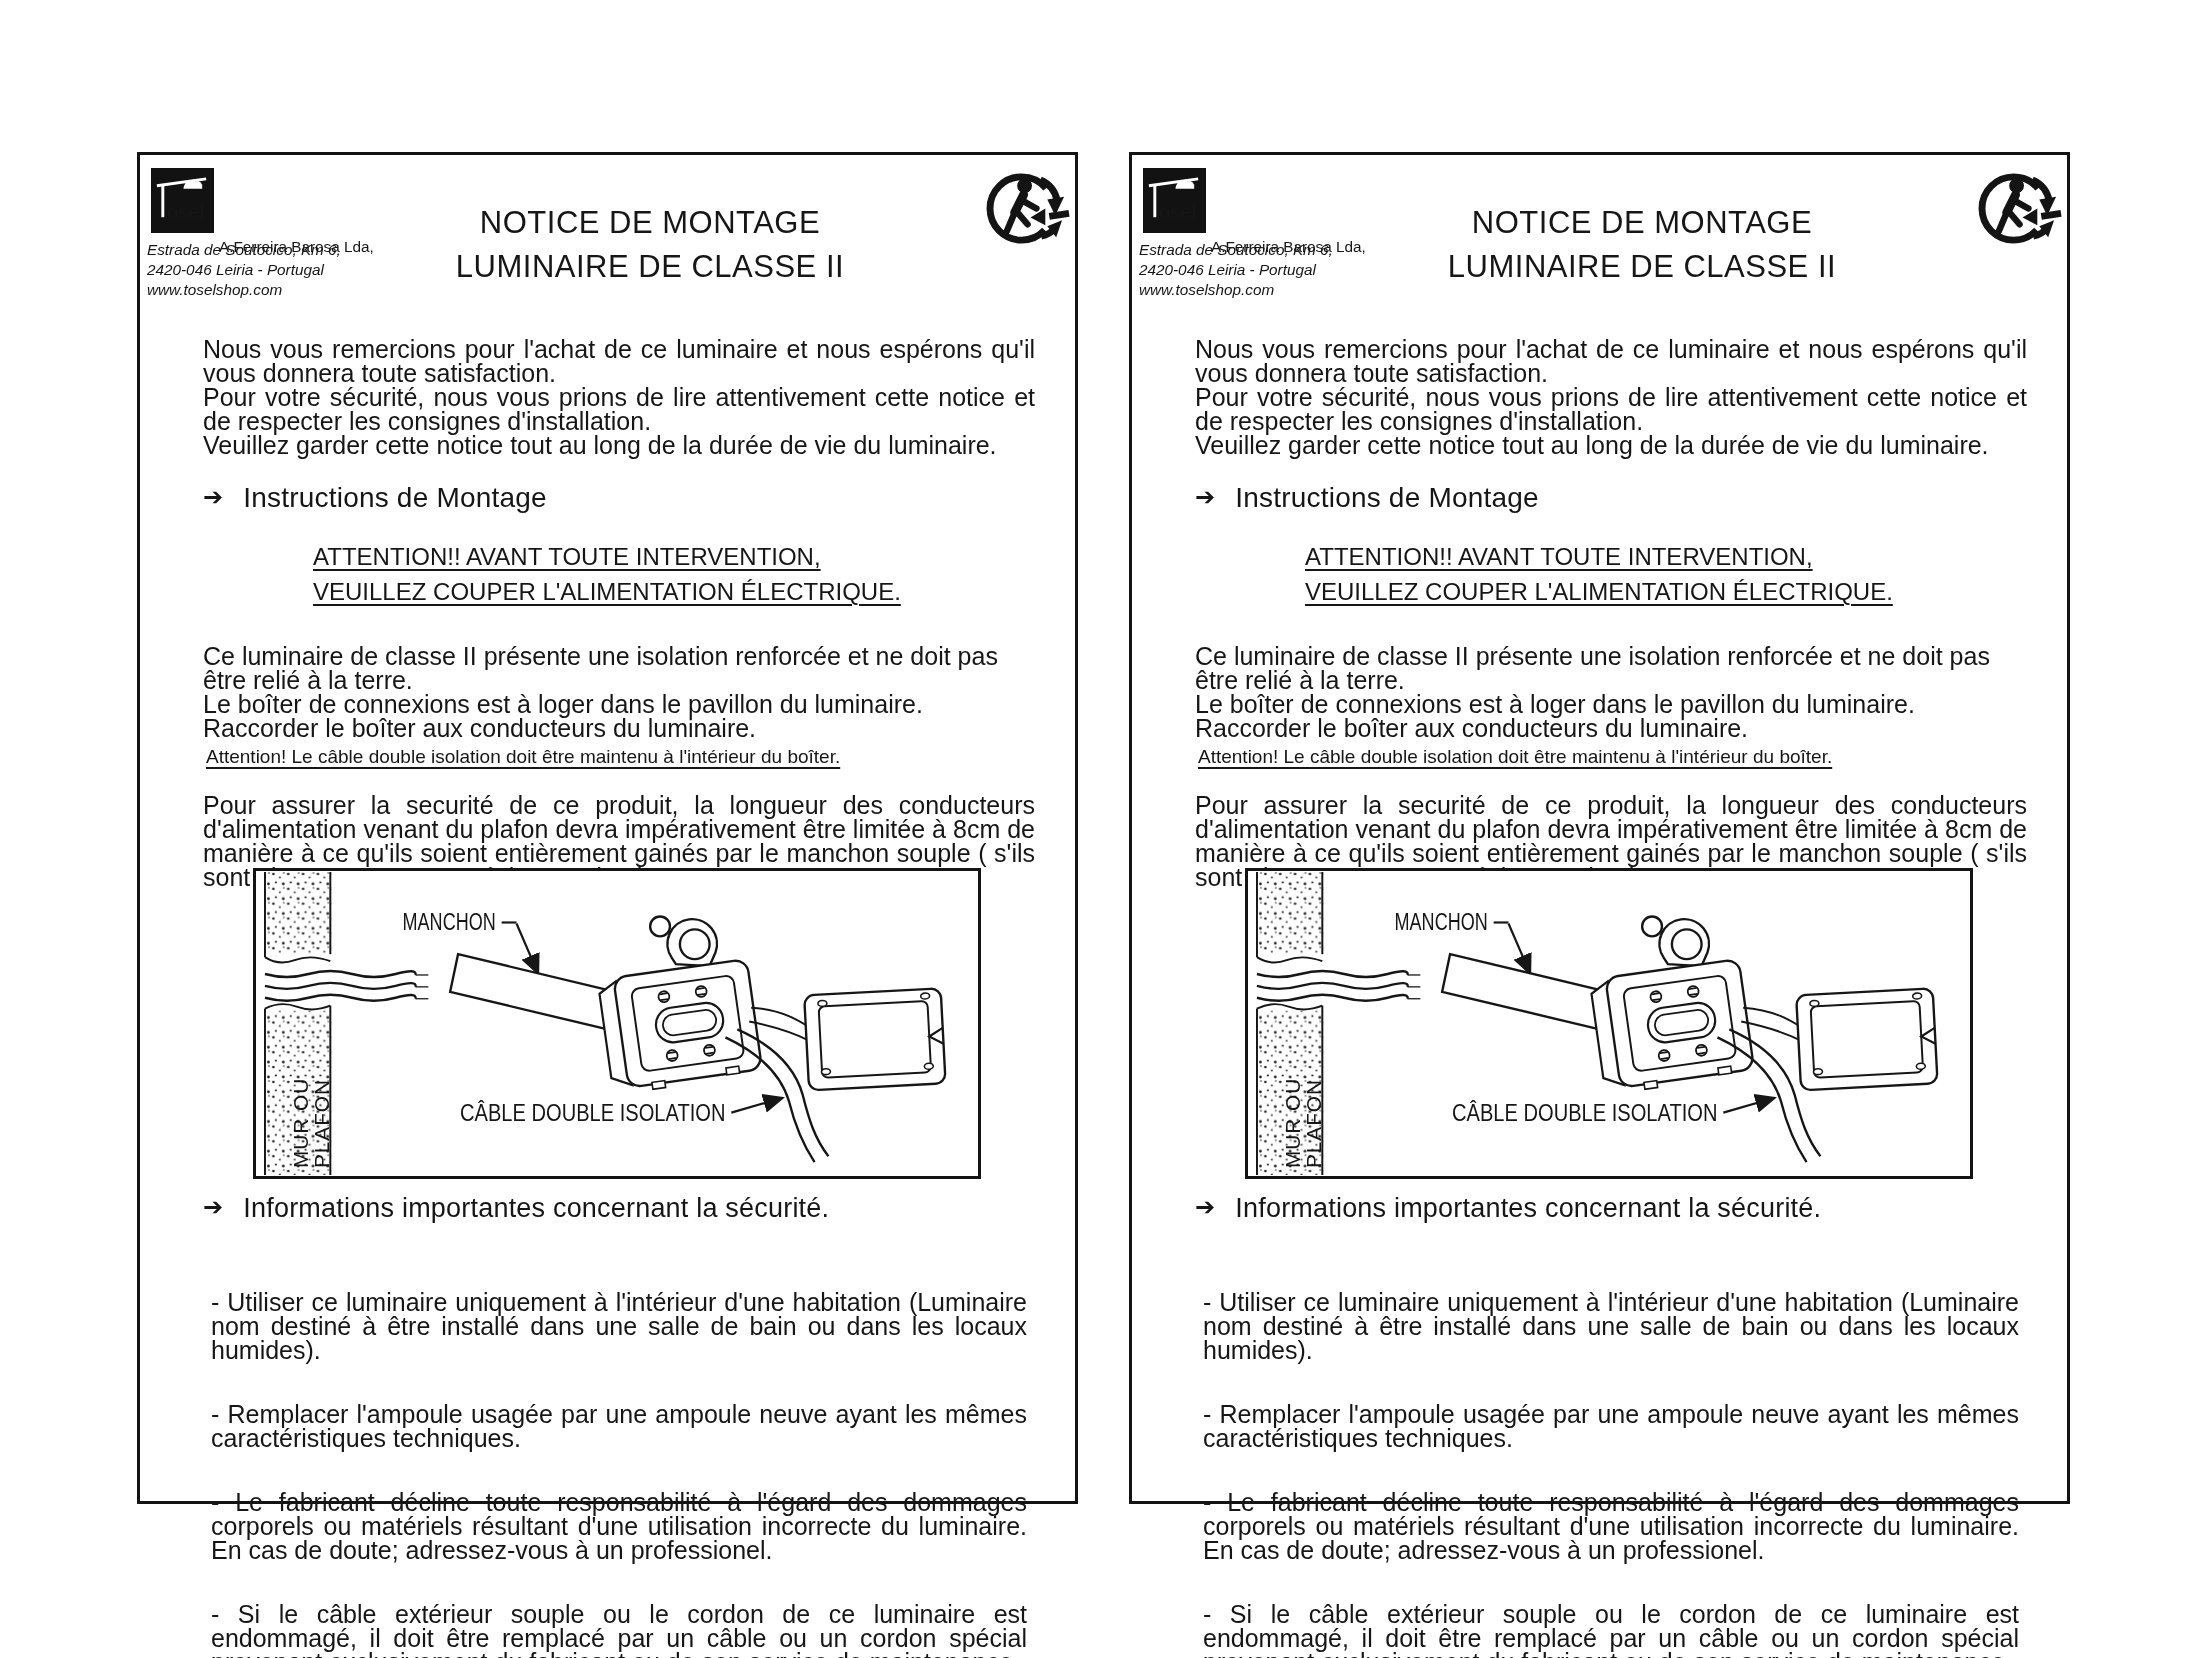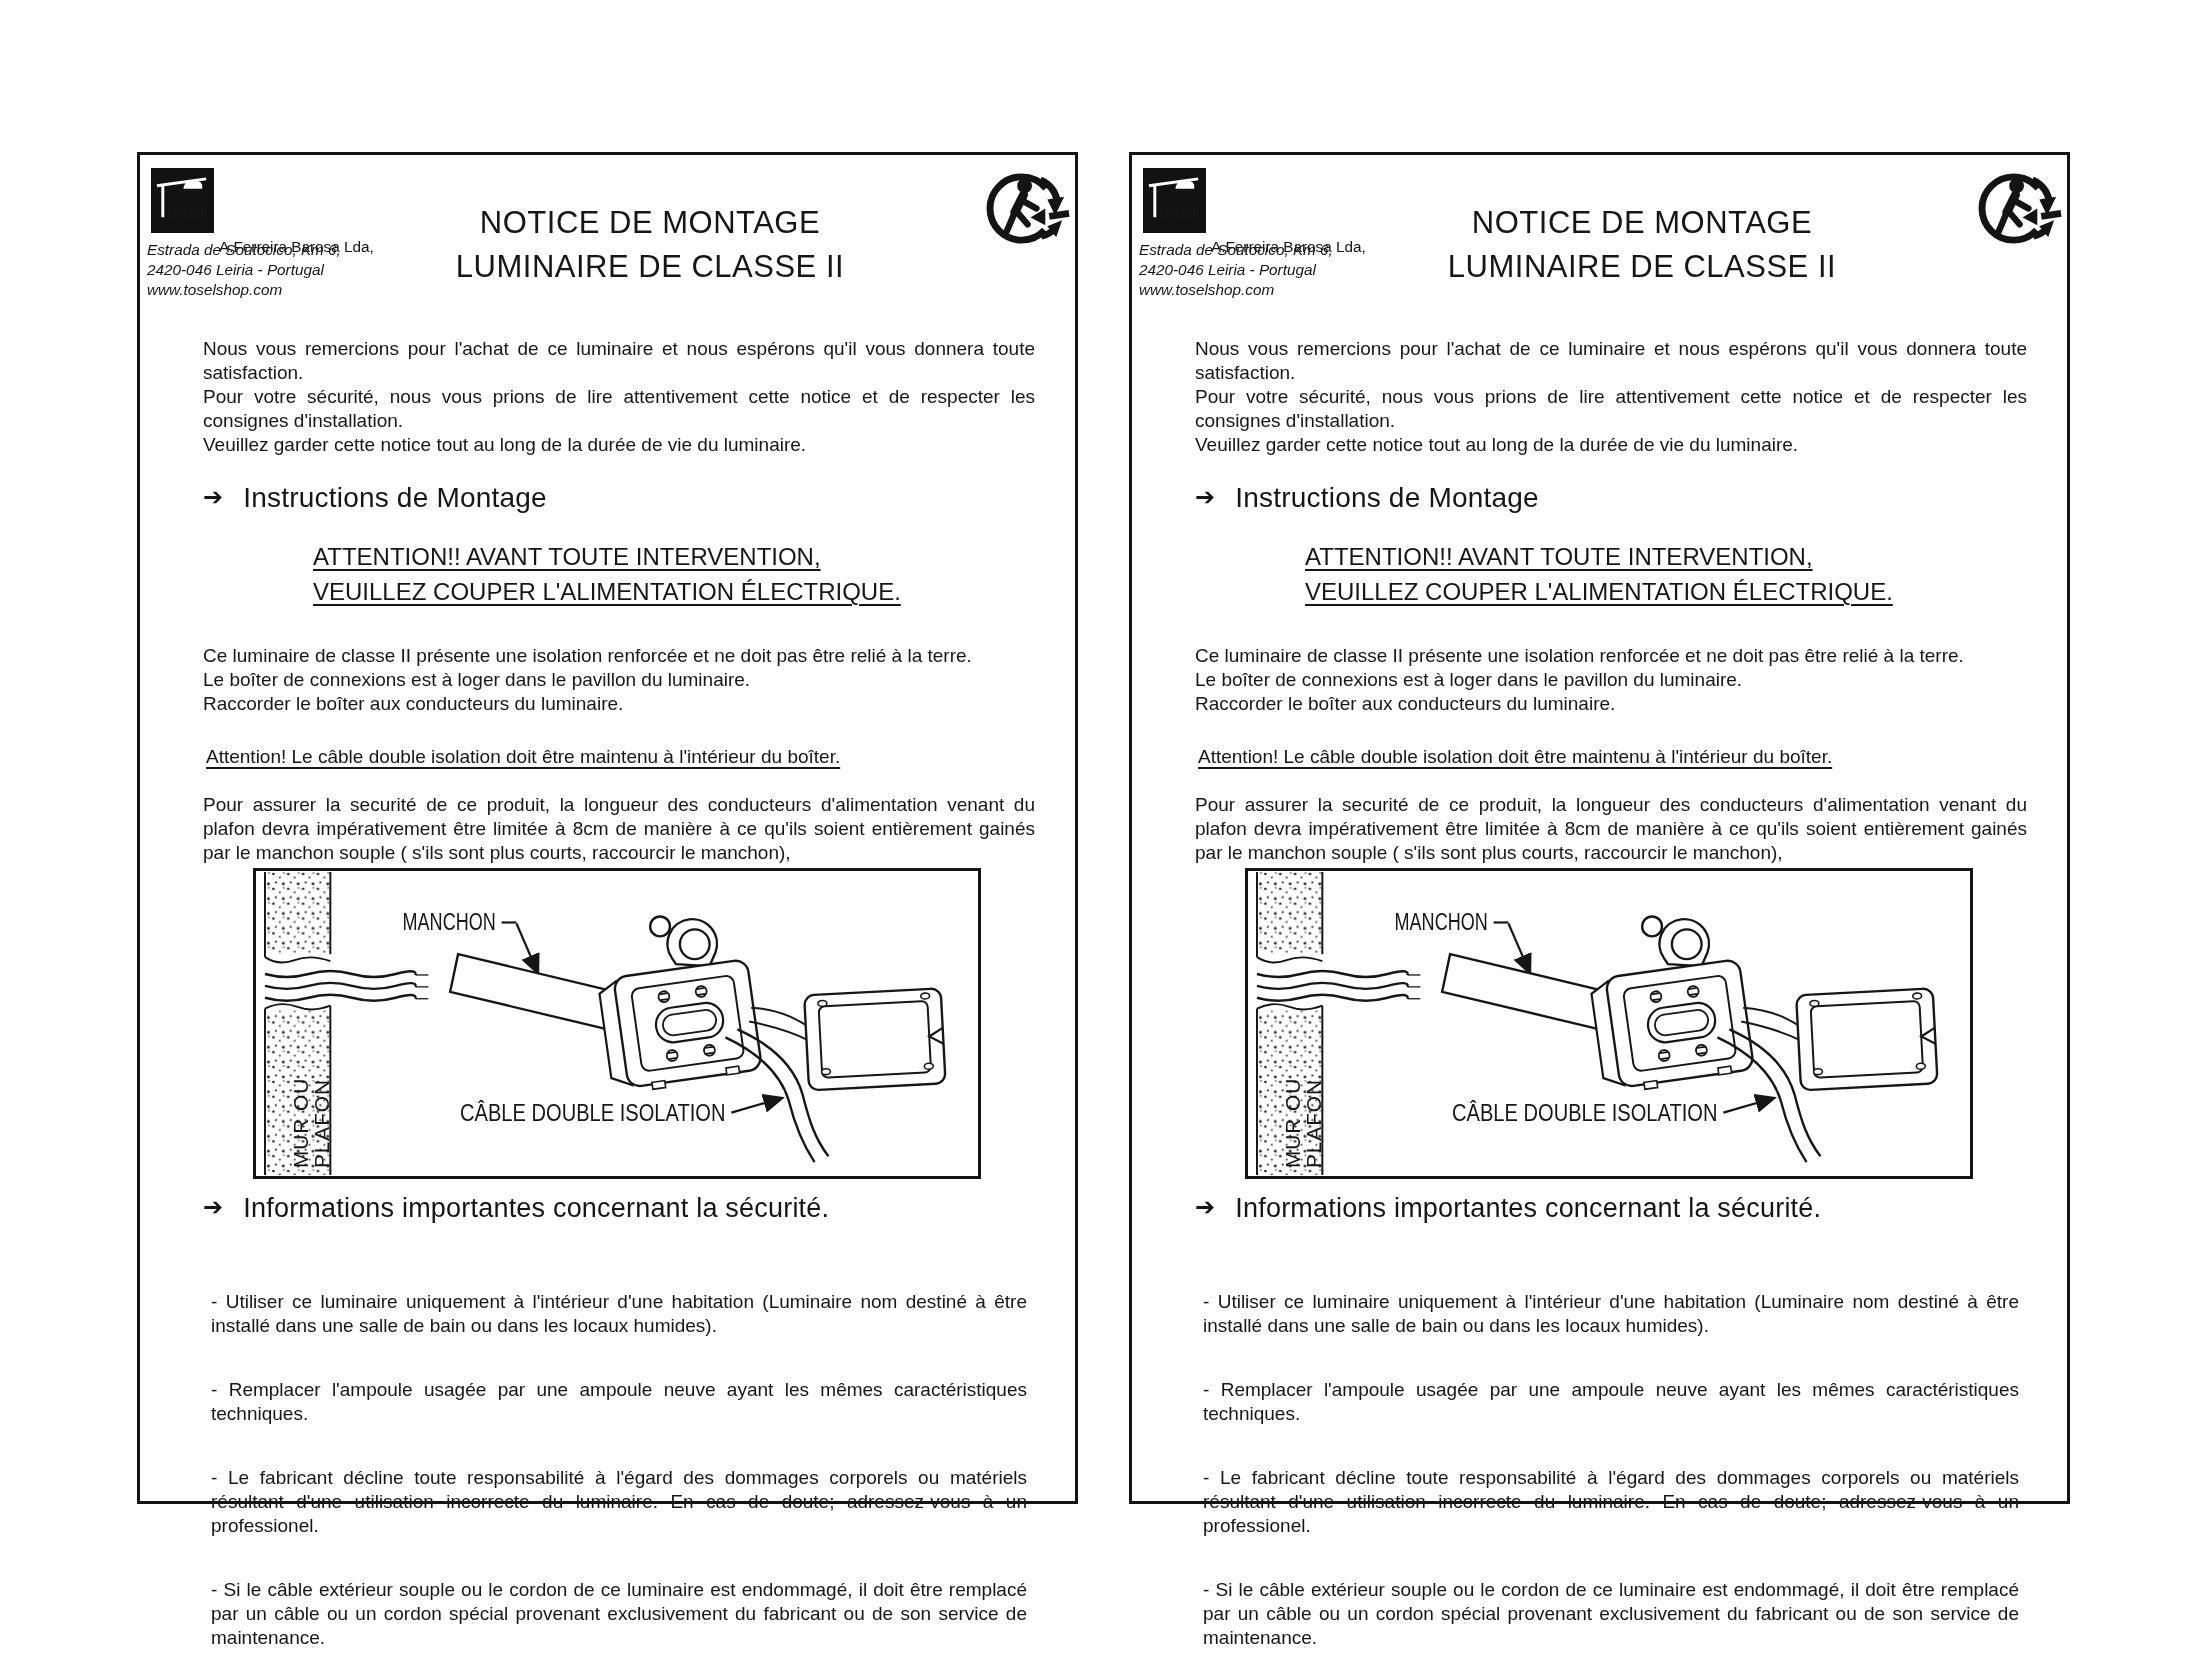--- a/index.html
+++ b/index.html
@@ -11,21 +11,21 @@
   .panel{
     position:absolute;top:152px;width:941px;height:1352px;
     border:3px solid #141414;background:#fff;box-sizing:border-box;
   }
   .abs{position:absolute;}
   .logo-box{left:11px;top:13px;width:63px;height:65px;background:#121212;}
   .company{left:79px;top:63px;font-size:15.3px;white-space:nowrap;margin-top:20px;}
   .address{left:7px;top:85px;font-size:15.3px;line-height:20px;white-space:pre-line;font-style:italic;}
   .title{left:203px;top:46px;width:614px;text-align:center;font-size:31px;line-height:44px;white-space:pre-line;letter-spacing:0.5px;}
   .triman{left:844px;top:12px;}
-  .body-text{font-size:19px;line-height:24px;text-align:justify;white-space:pre-line;}
+  .body-text{font-size:25px;line-height:24px;text-align:justify;white-space:pre-line;}
   .intro{left:63px;top:182px;width:832px;}
   .sec-head{font-size:28px;white-space:nowrap;letter-spacing:0.2px;}
   .sec1{left:63px;top:327px;}
   .sec2{left:63px;top:1038px;font-size:27px;}
   .head-arrow{font-size:24px;margin-right:20px;position:relative;top:-2px;}
   .warning{
     left:173px;top:384px;width:762px;text-align:left;font-size:24px;line-height:35px;
     white-space:pre-line;text-decoration:underline;text-underline-offset:4px;text-decoration-thickness:2px;
   }
   .class2{left:63px;top:489px;width:832px;text-align:left;}

